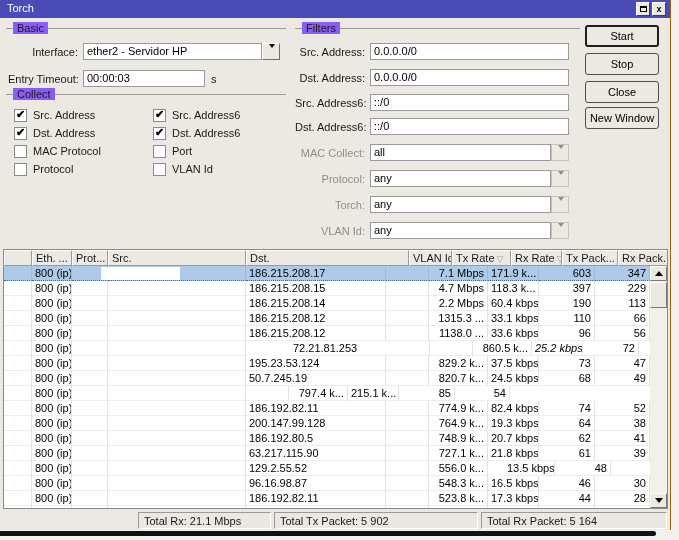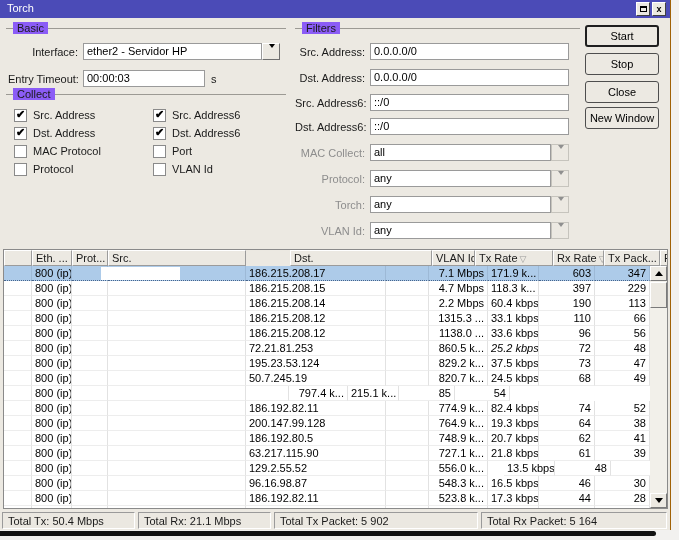--- a/index.html
+++ b/index.html
@@ -208,23 +208,23 @@
       <div class="btn" style="top: 81px;">Close</div>
       <div class="btn" style="top: 107px;">New Window</div>
     </div>
 
   <div class="tbl">
     <div class="thead" id="thead">
         <div class="th" style="width: 28px;"><span></span></div>
         <div class="th" style="width: 40px;"><span>Eth. ...</span></div>
         <div class="th" style="width: 36px;"><span>Prot...</span></div>
         <div class="th" style="width: 138px;"><span>Src.</span></div>
-        <div class="th" style="width: 142px; margin-left: 44px;"><span>Dst.</span></div>
+        <div class="th" style="width: 163px;"><span>Dst.</span></div>
         <div class="th" style="width: 43px;"><span>VLAN Id</span></div>
-        <div class="th" style="width: 78px;"><span>Tx Rate</span><span class="sort">▽</span></div>
+        <div class="th" style="width: 59px;"><span>Tx Rate</span><span class="sort">▽</span></div>
         <div class="th" style="width: 51px;"><span>Rx Rate</span><span class="sort">▽</span></div>
         <div class="th" style="width: 56px;"><span>Tx Pack...</span></div>
         <div class="th" style="width: 55px;"><span>Rx Pack...</span></div>
         <div class="colpick">
           <span class="tri-down"></span>
         </div>
       </div>
     <div class="tbody" id="tbody">
         <div class="trow sel">
           <div class="td" style="width: 28px;"></div>
@@ -285,21 +285,21 @@
           <div class="td r" style="width: 59px;">1138.0 ...</div>
           <div class="td r" style="width: 51px;">33.6 kbps</div>
           <div class="td r" style="width: 56px;">96</div>
           <div class="td r" style="width: 55px;">56</div>
         </div>
         <div class="trow">
           <div class="td" style="width: 28px;"></div>
           <div class="td" style="width: 40px;">800 (ip)</div>
           <div class="td" style="width: 36px;"></div>
           <div class="td" style="width: 138px;"></div>
-          <div class="td" style="width: 140px;">72.21.81.253</div>
+          <div class="td" style="width: 140px; margin-left: 44px;">72.21.81.253</div>
           <div class="td" style="width: 43px;"></div>
           <div class="td r" style="width: 59px;">860.5 k...</div>
           <div class="td r" style="width: 51px; font-style: italic;">25.2 kbps</div>
           <div class="td r" style="width: 56px;">72</div>
           <div class="td r" style="width: 55px;">48</div>
         </div>
         <div class="trow">
           <div class="td" style="width: 28px;"></div>
           <div class="td" style="width: 40px;">800 (ip)</div>
           <div class="td" style="width: 36px;"></div>
@@ -436,20 +436,19 @@
           <span class="tri-up"></span>
         </div>
       <div class="sb-thumb"></div>
       <div class="sb-btn sb-down">
           <span class="tri-down" style="top:4px;"></span>
         </div>
     </div>
   </div>
 
   <div class="statusbar" id="statusbar">
-      <div class="spanel" style="left: 2px; width: 133px;">Total Tx: 50.4 Mbps</div>
       <div class="spanel" style="left: 138px; width: 133px;">Total Rx: 21.1 Mbps</div>
       <div class="spanel" style="left: 274px; width: 204px;">Total Tx Packet: 5 902</div>
       <div class="spanel" style="left: 481px; width: 186px;">Total Rx Packet: 5 164</div>
     </div>
 </div>
 
 <div class="blackbar"></div>
 
 </body></html>

